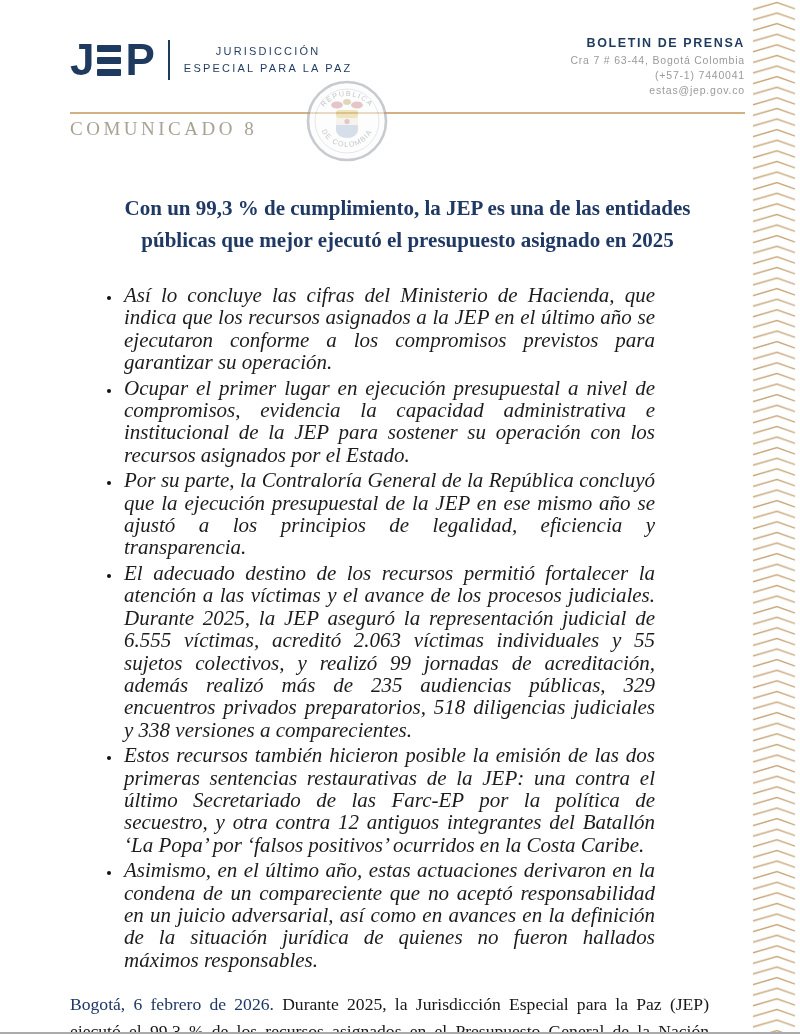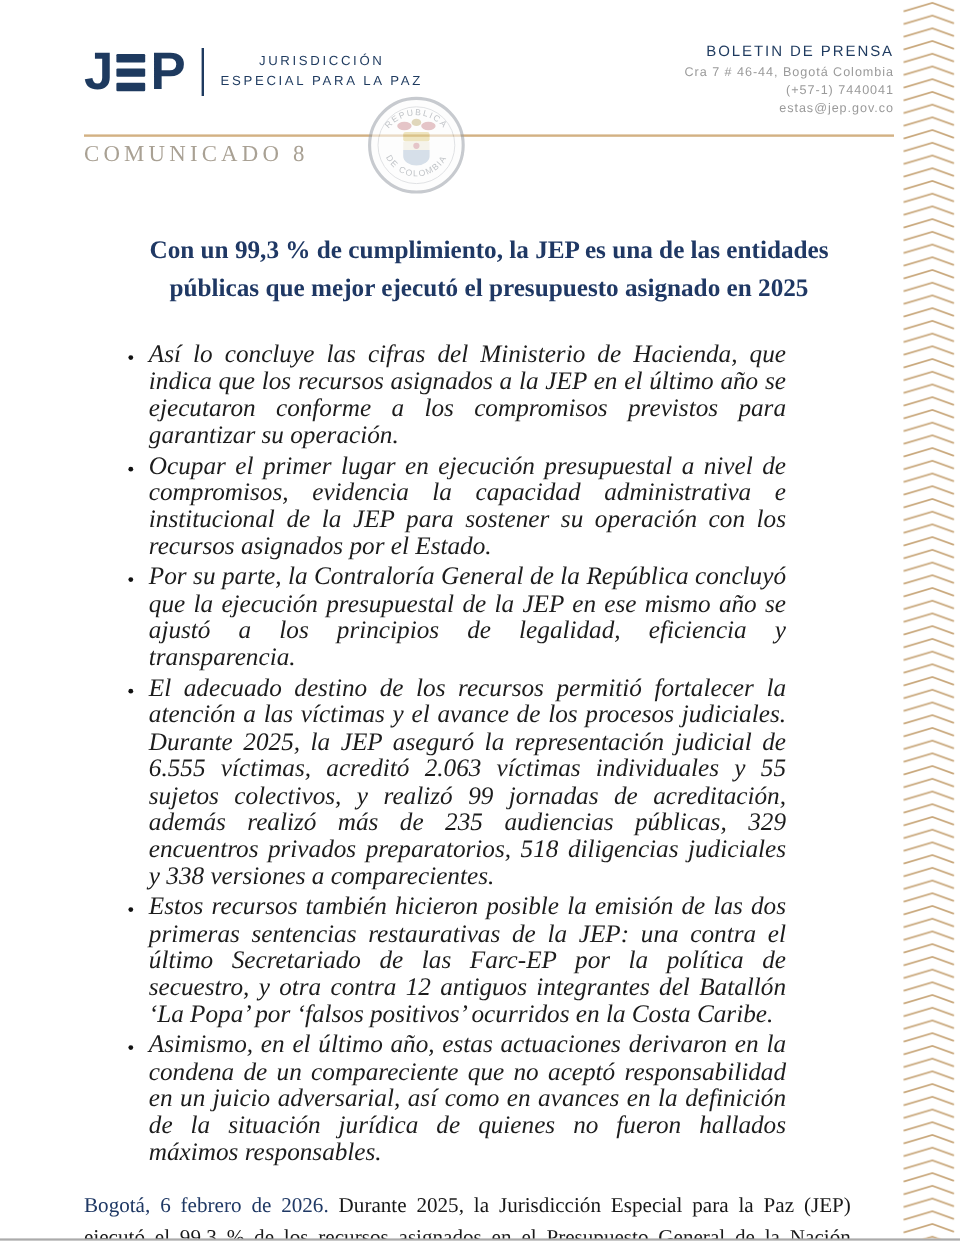--- a/index.html
+++ b/index.html
@@ -40,21 +40,21 @@
   .wordmark {
     font-family:Liberation Sans, sans-serif;
     color:#1e3a5f; font-size:11px; letter-spacing:2.2px; line-height:17px;text-align:center;
   }
   .press-block {
     text-align:right;
     font-family:"Liberation Sans", sans-serif;
     padding-top:2px;
   }
   .press-title {
-    color:#1e3a5f; font-weight:normal; font-size:12.5px; letter-spacing:1.6px;
+    color:#1e3a5f; font-weight:bold; font-size:12.5px; letter-spacing:1.6px;
     margin-bottom:3px;
   }
   .press-line { color:#9a9a9a; font-size:10.5px; letter-spacing:0.8px; line-height:15px; }
   .gold-rule { border:none; border-top:2px solid #d3b183; margin-top:14px; }
 
   
   .kicker {
     margin-top:4px;
     font-size:19px; letter-spacing:3.5px;
     color:#a9a194;
@@ -129,21 +129,21 @@
           <span class="ltr">P</span>
         </div>
         <div class="logo-divider"></div>
         <div class="wordmark">
           <div>JURISDICCIÓN</div>
           <div>ESPECIAL PARA LA PAZ</div>
         </div>
       </div>
       <div class="press-block">
         <div class="press-title">BOLETIN DE PRENSA</div>
-        <div class="press-line">Cra 7 # 46-44, Bogotá Colombia</div>
+        <div class="press-line">Cra 7 # 63-44, Bogotá Colombia</div>
         <div class="press-line">(+57-1) 7440041</div>
         <div class="press-line">estas@jep.gov.co</div>
       </div>
     </div>
 
     <hr class="gold-rule">
 
     <div class="kicker">COMUNICADO 8</div>
 
     <svg class="seal" viewBox="0 0 82 82" aria-hidden="true">

